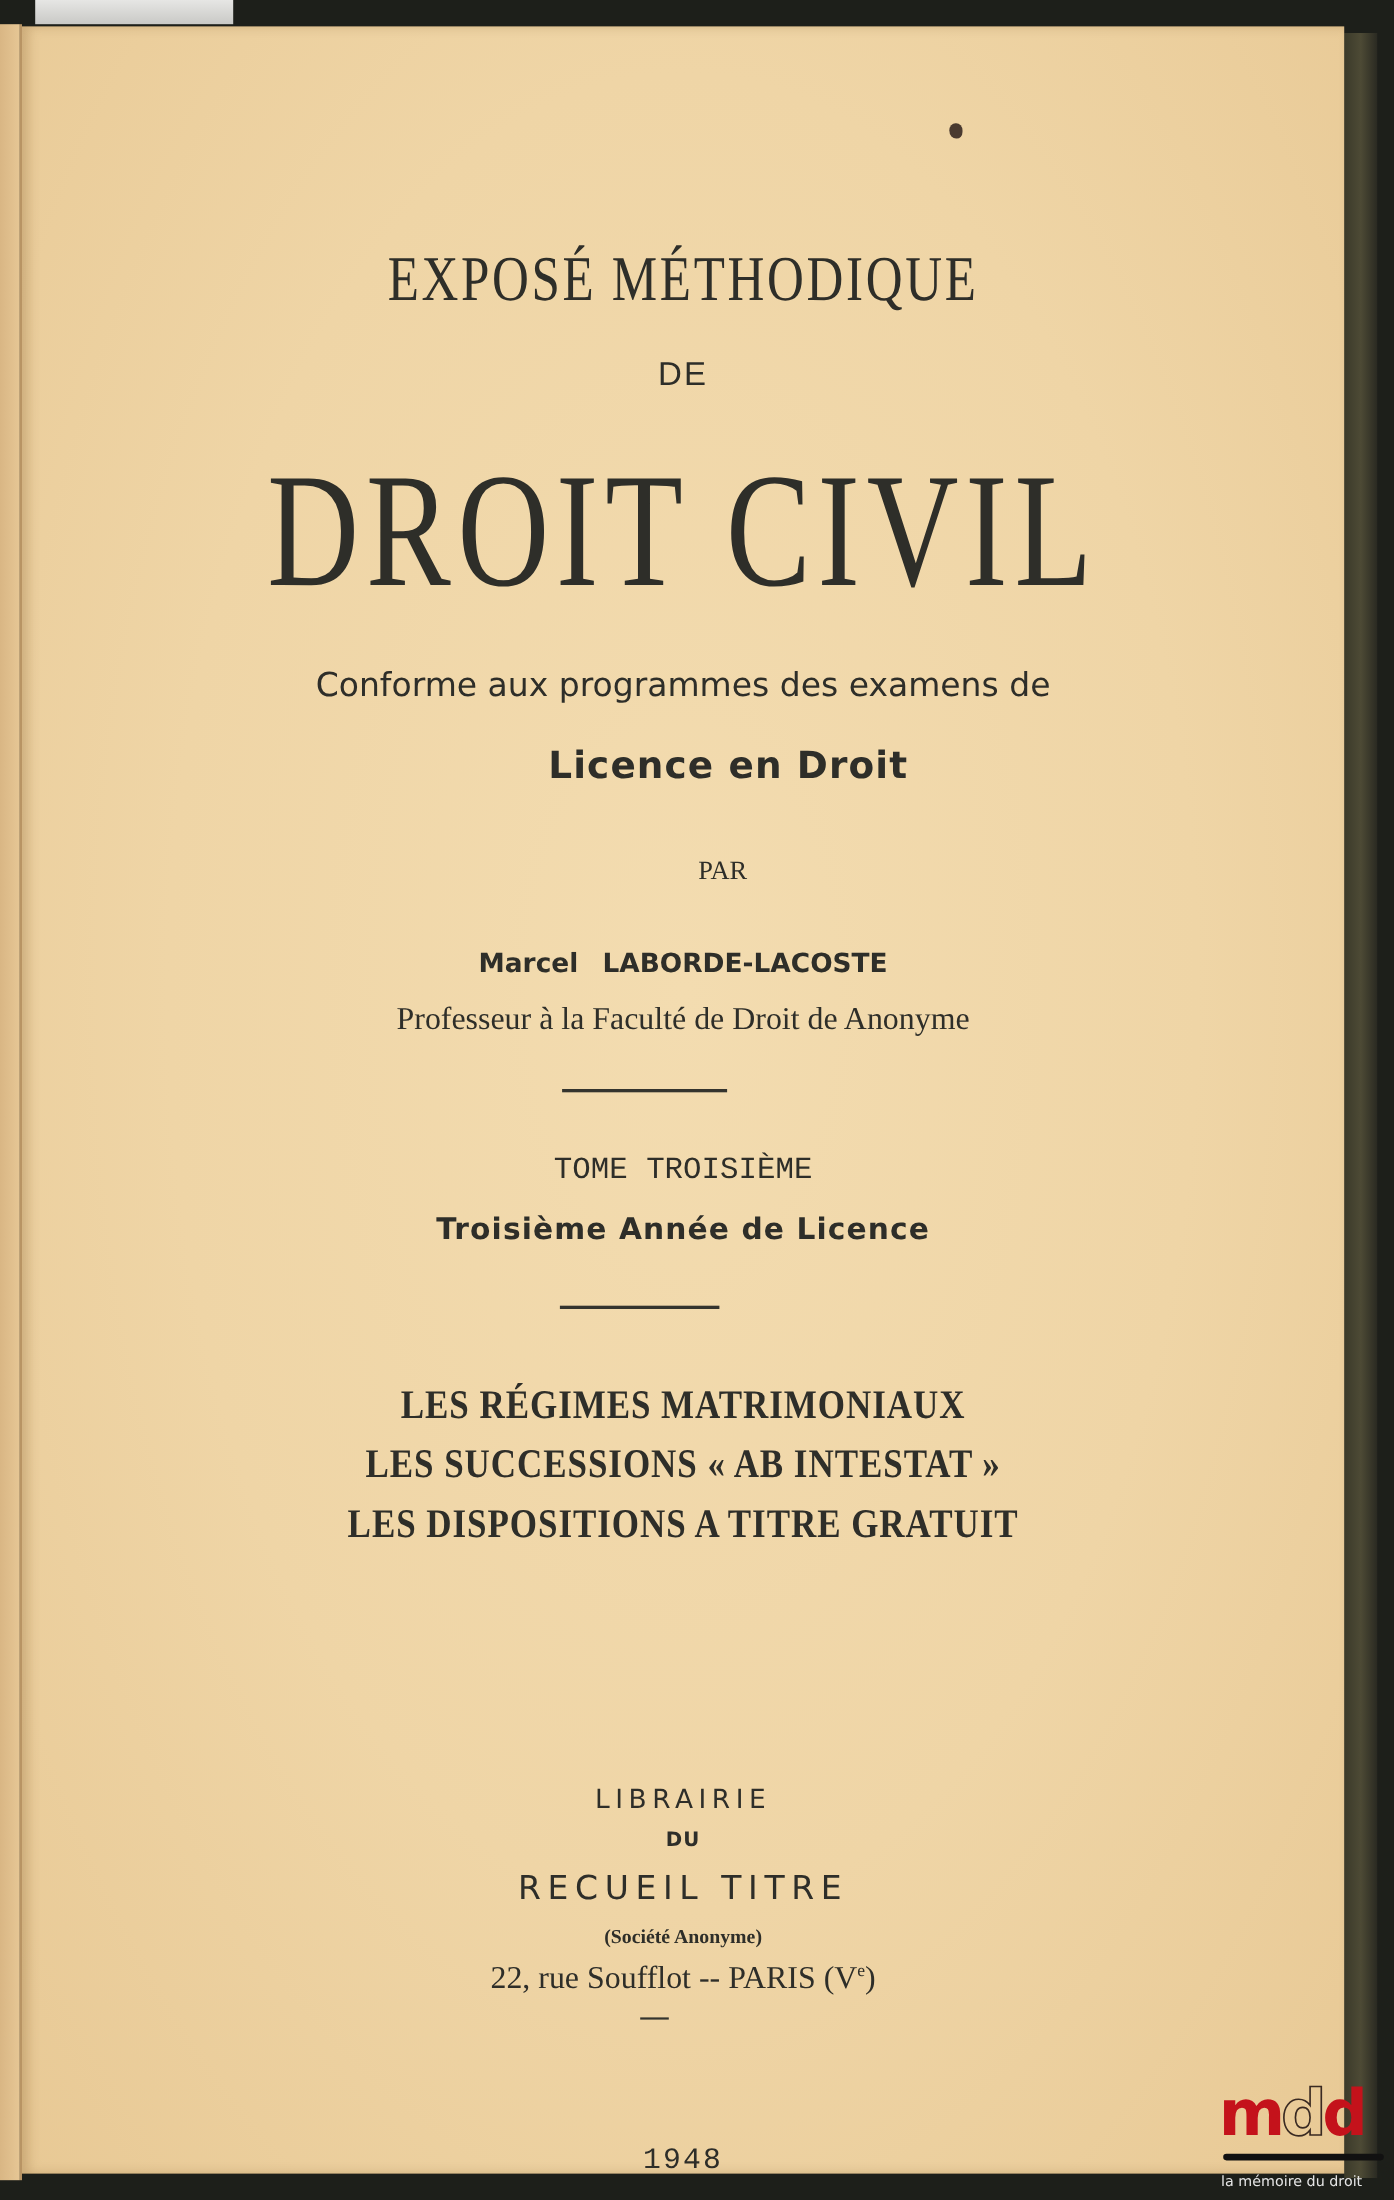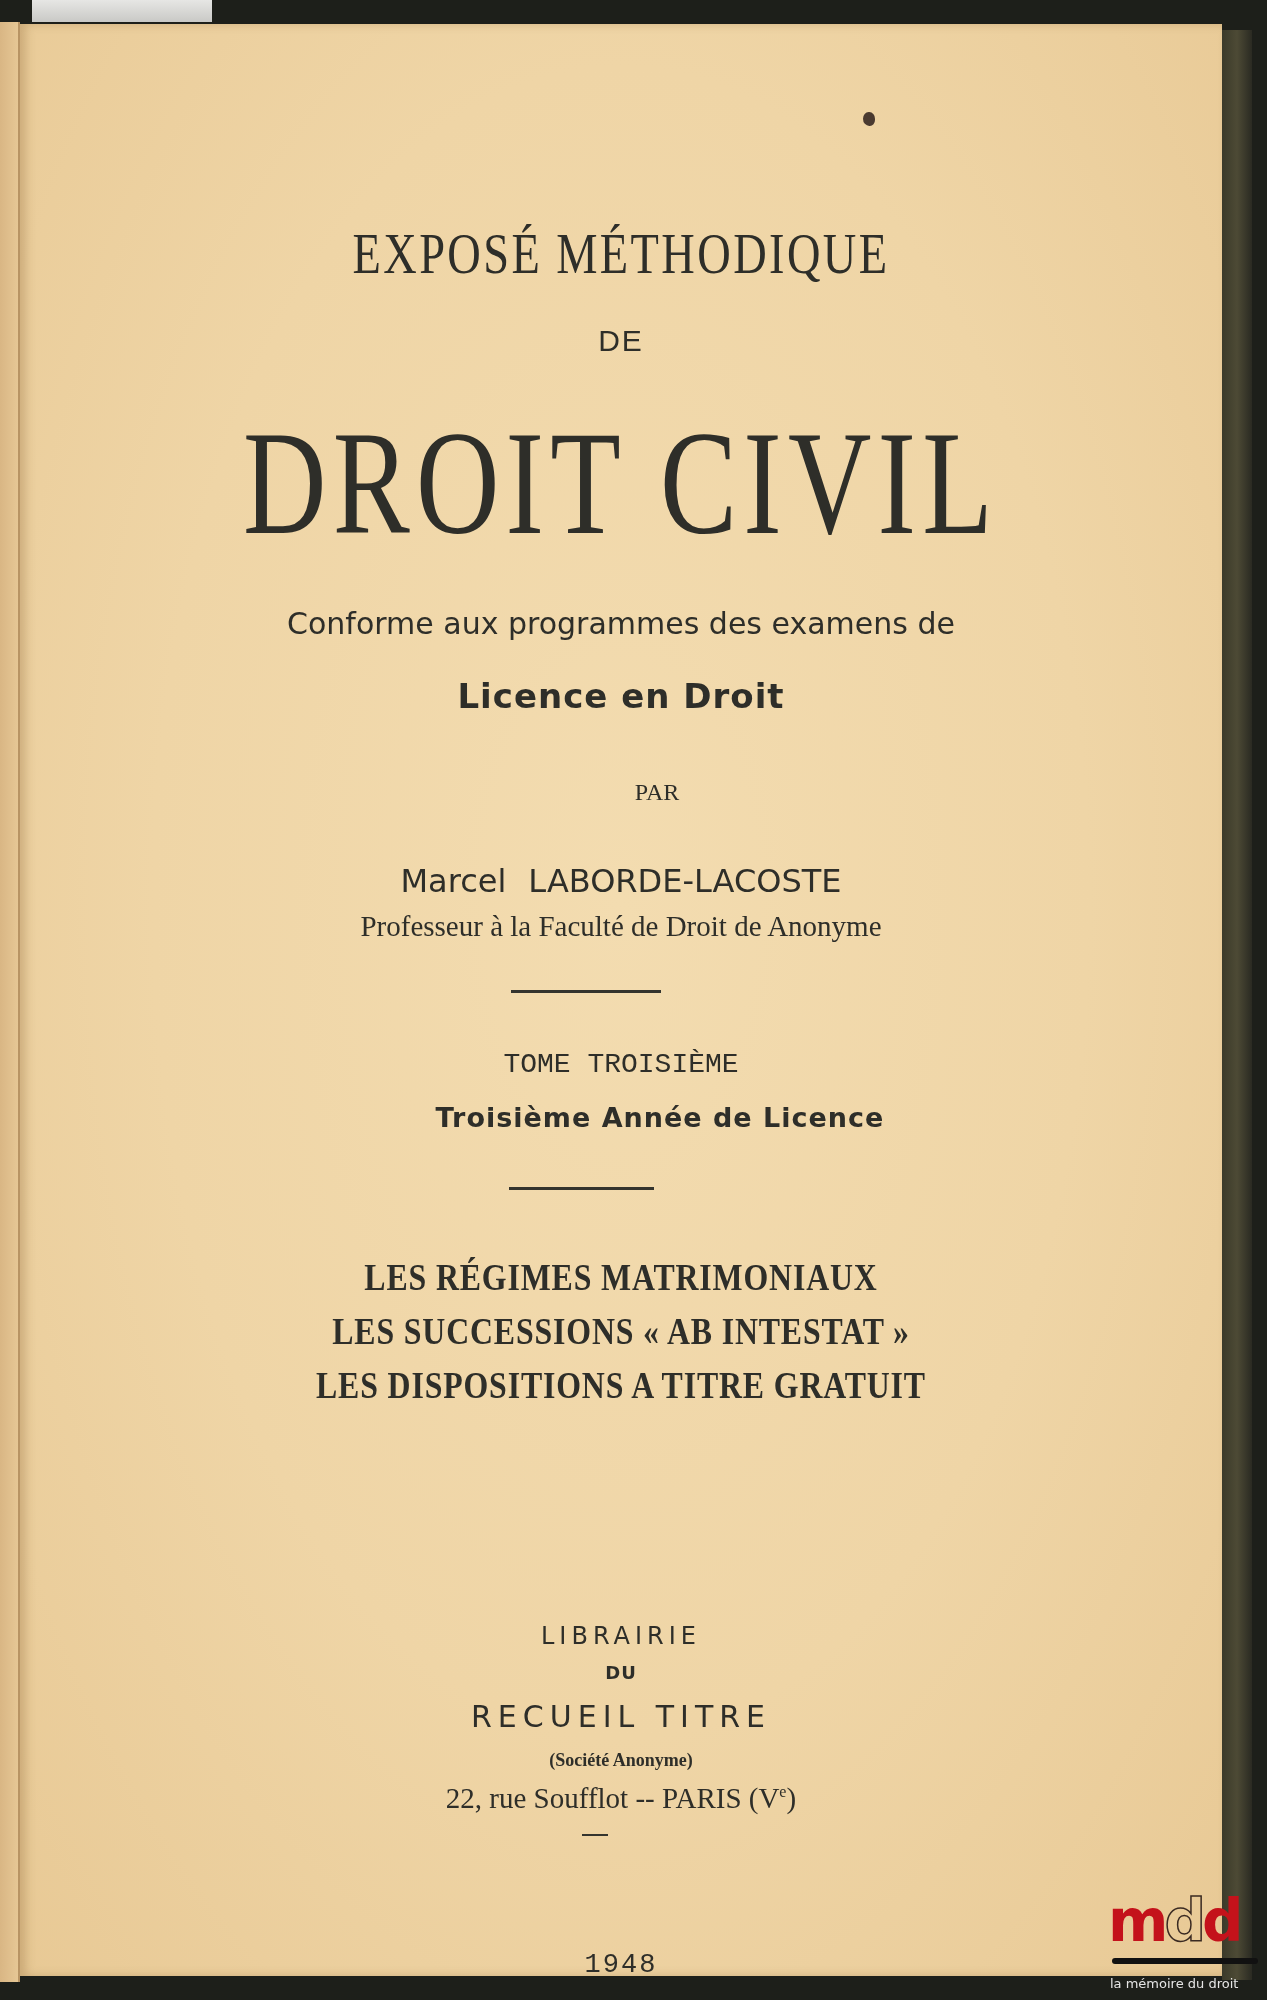--- a/index.html
+++ b/index.html
@@ -28,31 +28,31 @@
     .ink-spot {
       position: absolute; left: 843px; top: 88px; width: 12px; height: 14px;
       background: #4a3a30; border-radius: 50% 50% 45% 55%;
     }
     .line { position: absolute; left: 0; width: 1202px; text-align: center; color: #2e2e29; white-space: nowrap; }
     .serif-condensed { font-family: "Liberation Serif", serif; transform-origin: center; }
     .title-1 { top: 196px; font-size: 58px; letter-spacing: 3px; transform: scaleX(0.8); }
     .title-de { top: 300px; font-family: "Liberation Sans", sans-serif; font-size: 30px; letter-spacing: 2px; }
     .title-main { top: 385px; font-size: 148px; letter-spacing: 8px; transform: scaleX(0.78); line-height: 1; }
     .subtitle-1 { top: 582px; font-family: "DejaVu Sans", sans-serif; font-size: 30px; }
-    .subtitle-2 { top: 652px; font-family: "DejaVu Sans", sans-serif; font-size: 34px; font-weight: bold; letter-spacing: 1px; }
+    .subtitle-2 { top: 652px; font-family: "DejaVu Sans", sans-serif; font-size: 34px; font-weight: bold; letter-spacing: 1px; padding-left: 41px; }
     .par { top: 755px; font-family: "Liberation Serif", serif; font-size: 24px; padding-left: 36px; }
-    .author { top: 838px; font-family: "DejaVu Sans", sans-serif; font-size: 32px; font-weight: normal; }
+    .author { top: 838px; font-family: "DejaVu Sans", sans-serif; font-size: 24px; font-weight: bold; }
     .author .gap { display: inline-block; width: 22px; }
     .affiliation { top: 886px; font-family: "Liberation Serif", serif; font-size: 29px; }
     .rule { position: absolute; height: 3px; background: #34342e; }
     .rule-1 { left: 491px; top: 966px; width: 150px; }
     .rule-2 { left: 489px; top: 1163px; width: 145px; }
     .rule-3 { left: 562px; top: 1810px; width: 26px; height: 2px; }
     .tome { top: 1025px; font-family: Liberation Mono, monospace; font-size: 28px; }
-    .tome-sub { top: 1078px; font-family: "DejaVu Sans", sans-serif; font-size: 27px; font-weight: bold; letter-spacing: 1px; padding-left: 39px; }
+    .tome-sub { top: 1078px; font-family: "DejaVu Sans", sans-serif; font-size: 27px; font-weight: bold; letter-spacing: 1px; }
     .topic { font-family: "Liberation Serif", serif; font-size: 37px; font-weight: bold; transform: scaleX(0.86); letter-spacing: 1px; }
     .topic-1 { top: 1232px; }
     .topic-2 { top: 1286px; }
     .topic-3 { top: 1340px; }
     .pub-1 { top: 1598px; font-family: "DejaVu Sans", sans-serif; font-size: 24px; letter-spacing: 5px; }
     .pub-2 { top: 1638px; font-family: "DejaVu Sans", sans-serif; font-size: 18px; font-weight: bold; letter-spacing: 1px; }
     .pub-3 { top: 1675px; font-family: "DejaVu Sans", sans-serif; font-size: 30px; letter-spacing: 6px; }
     .pub-4 { top: 1726px; font-family: "Liberation Serif", serif; font-size: 18px; font-weight: bold; }
     .pub-5 { top: 1758px; font-family: "Liberation Serif", serif; font-size: 29px; }
     .pub-5 sup { font-size: 16px; }

